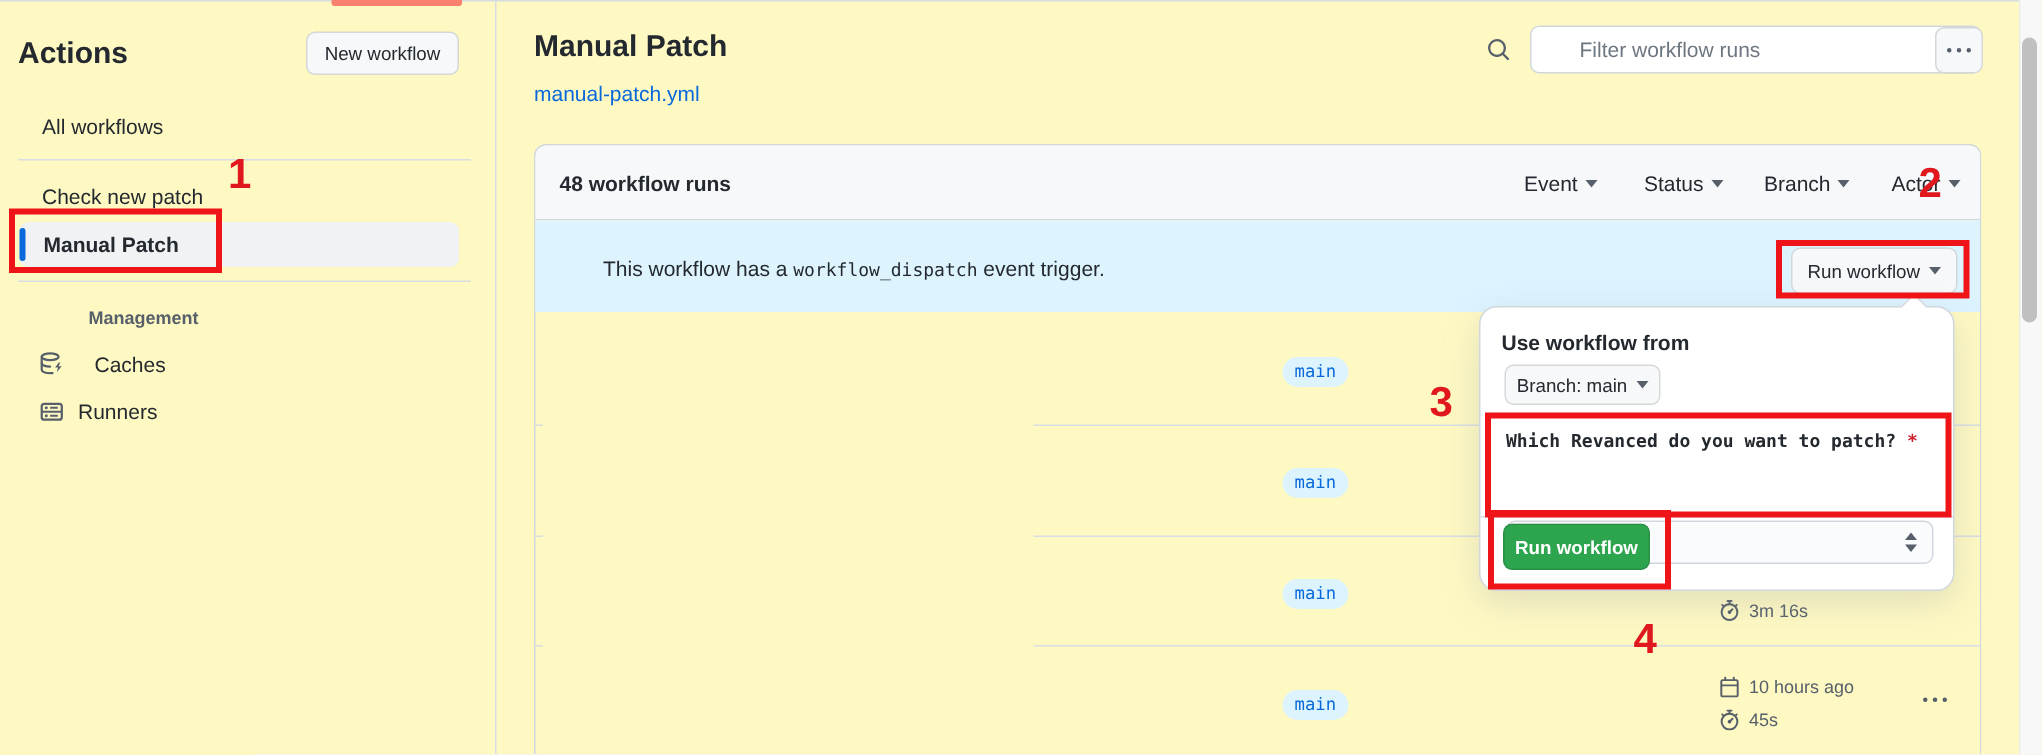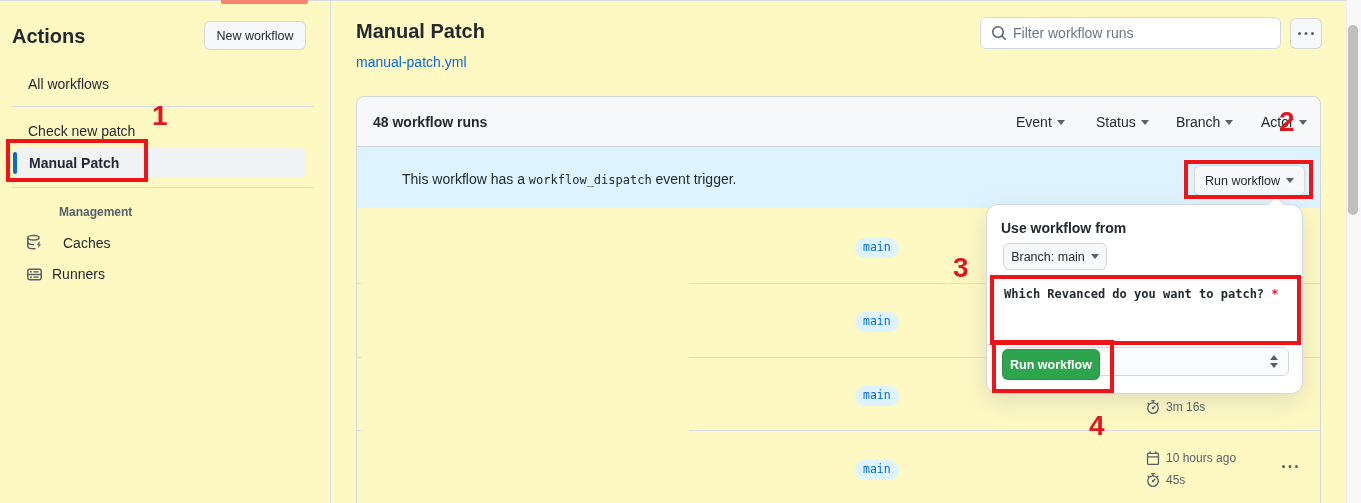--- a/index.html
+++ b/index.html
@@ -110,21 +110,21 @@
 
     <div class="abs rednum" style="left:152px;top:102px;">1</div>
     <div class="abs redbox" style="left:6px;top:139px;width:142px;height:43px;"></div>
   </div>
 
   <div class="abs" style="left:330px;top:0;width:1px;height:503px;background:#d8dee4;"></div>
 
   <div class="abs" style="left:356px;top:20px;font-size:20px;font-weight:700;">Manual Patch</div>
   <div class="abs" style="left:356px;top:54px;font-size:14px;color:#0969da;cursor:pointer;">manual-patch.yml</div>
 
-  <input class="abs filter" type="text" style="left: 980px; top: 17px; width: 301px; height: 32px;" placeholder="Filter workflow runs">
+  <input class="abs filter" type="text" style="left: 1020px; top: 17px; width: 301px; height: 32px;" placeholder="Filter workflow runs">
   <span class="abs" style="left:991px;top:25px;">
     <svg class="ic" width="16" height="16" viewBox="0 0 16 16">
       <path d="M10.68 11.74a6 6 0 0 1-7.922-8.982 6 6 0 0 1 8.982 7.922l3.04 3.04a.749.749 0 0 1-1.06 1.06ZM11.5 7a4.499 4.499 0 1 0-8.997 0A4.499 4.499 0 0 0 11.5 7Z"></path>
     </svg>
   </span>
 
   <div class="abs gh-btn" style="left:1290px;top:18px;width:32px;height:31px;">
     <span>
       <svg class="ic" width="16" height="16" viewBox="0 0 16 16">
         <path d="M8 9a1.5 1.5 0 1 0 0-3 1.5 1.5 0 0 0 0 3ZM1.5 9a1.5 1.5 0 1 0 0-3 1.5 1.5 0 0 0 0 3Zm13 0a1.5 1.5 0 1 0 0-3 1.5 1.5 0 0 0 0 3Z"></path>

